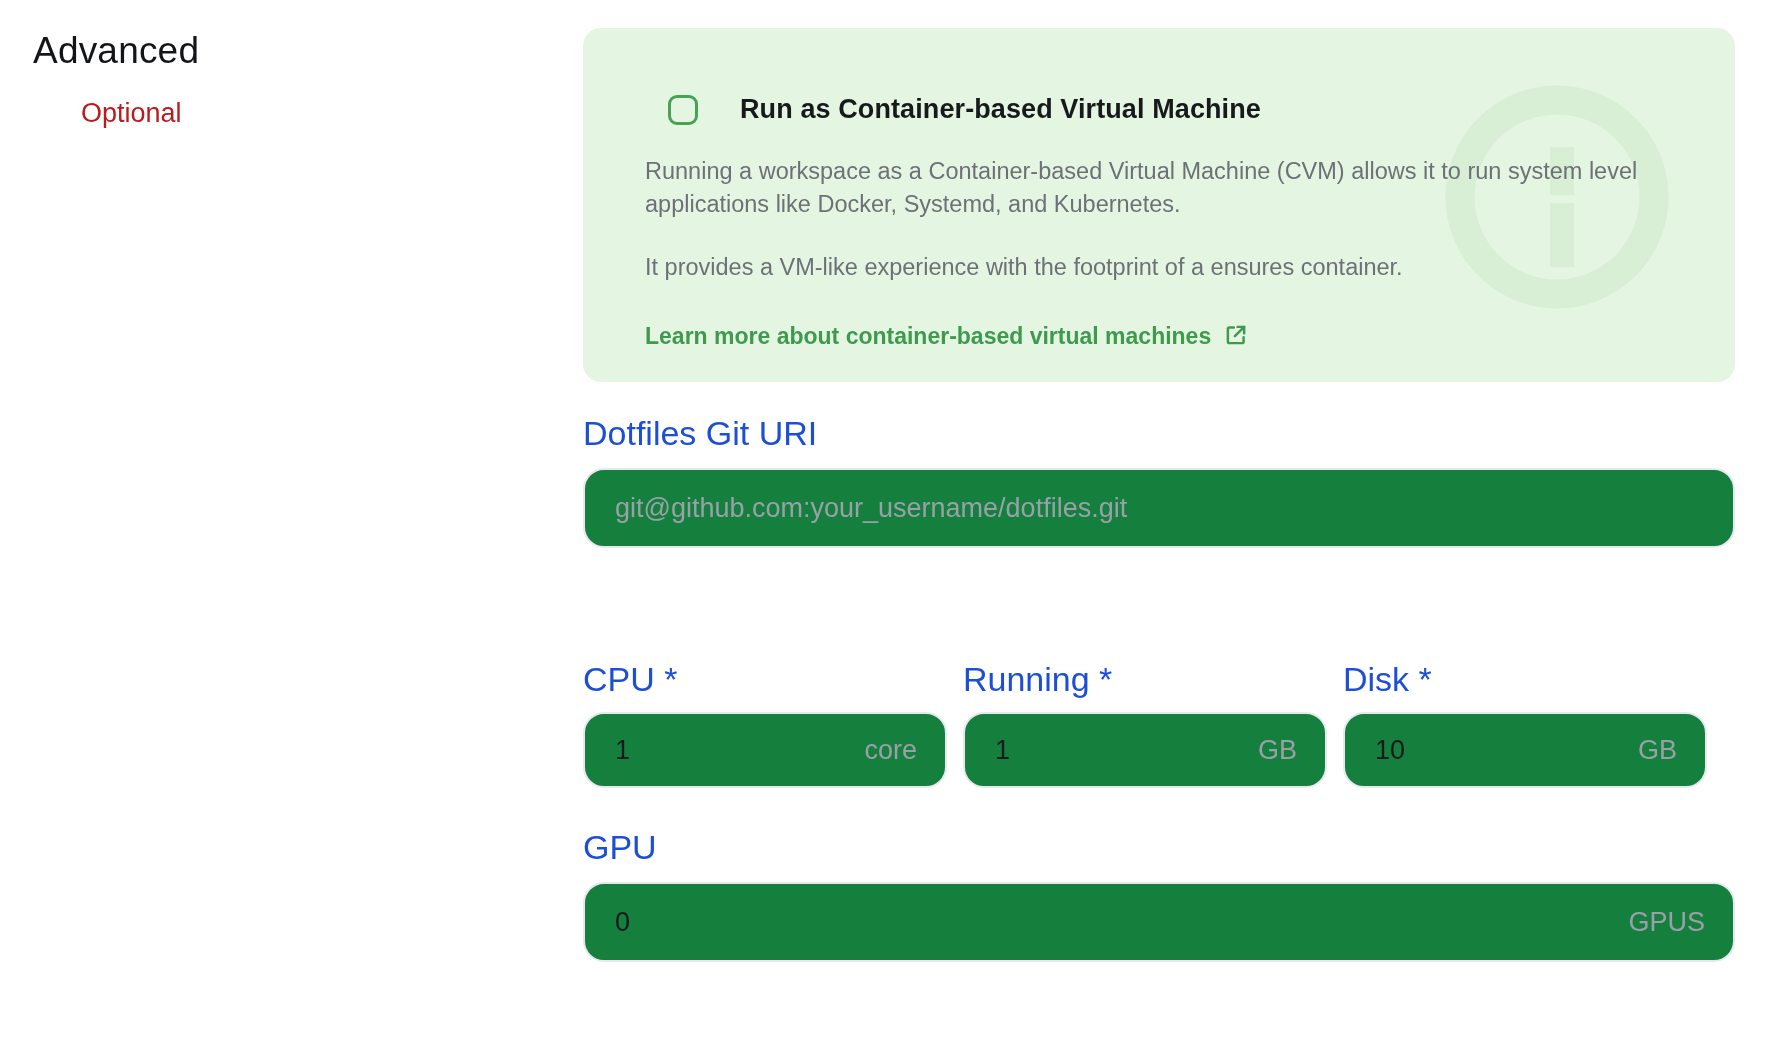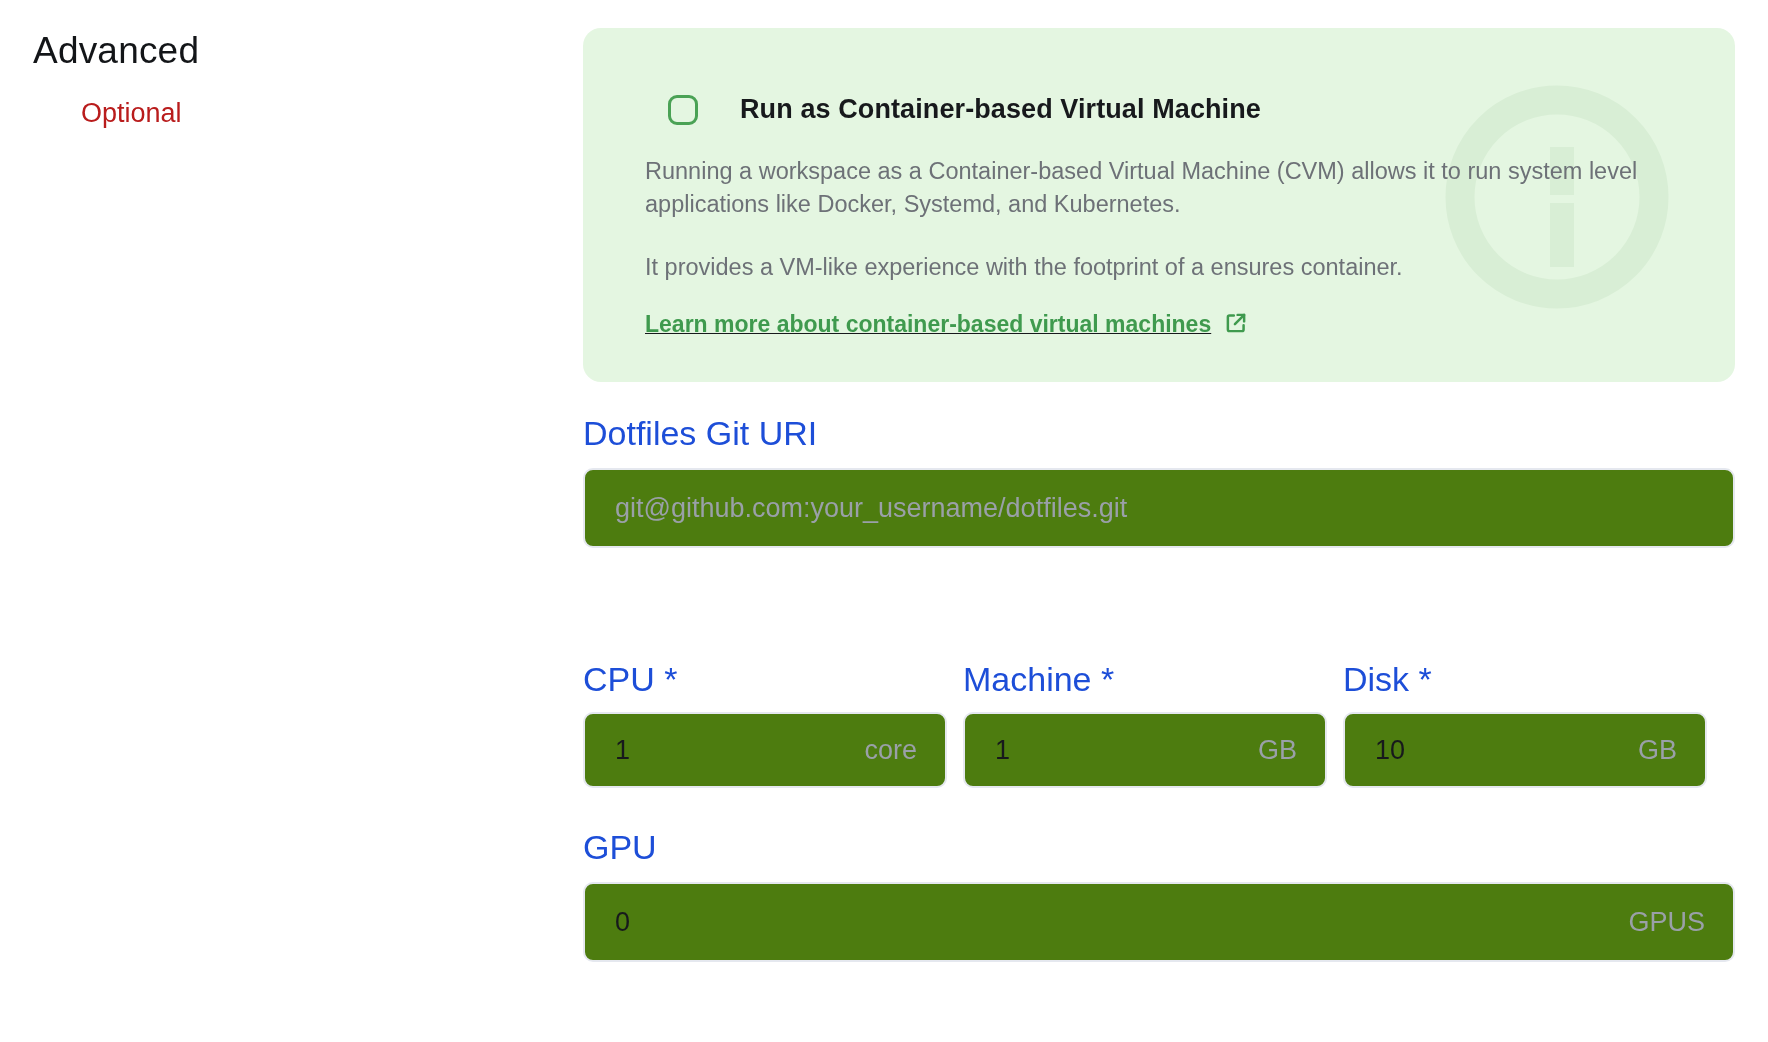--- a/index.html
+++ b/index.html
@@ -17,29 +17,29 @@
   .right-col { width: 1152px; flex: 0 0 1152px; }
 
   
   .banner { position: relative; margin-top: 28px; width: 1152px; height: 354px; background: #e4f6e1; border-radius: 18px; padding: 66px 40px 0 62px; overflow: hidden; }
   .banner-watermark { position: absolute; left: 824px; top: 19px; width: 300px; height: 300px; pointer-events: none; }
   .banner-head { position: relative; display: flex; align-items: center; gap: 42px; padding-left: 23px; }
   .cvm-checkbox { width: 30px; height: 30px; border: 3.5px solid #4aa255; border-radius: 9px; background: transparent; flex: 0 0 30px; cursor: pointer; }
   .banner-title { font-size: 27px; font-weight: 700; color: #17191c; letter-spacing: 0.1px; }
   .banner-p { position: relative; margin-top: 30px; font-size: 23.5px; line-height: 33px; color: #6d7177; max-width: 1020px; }
   .banner-p2 { margin-top: 30px; }
-  .banner-link-row { position: relative; margin-top: 26px; text-decoration: underline; }
+  .banner-link-row { position: relative; margin-top: 38px; }
   .green-link { font-size: 23px; font-weight: 700; color: #3f9a4e; text-decoration: none; cursor: pointer; }
   .ext-icon { display: inline-block; vertical-align: -4px; margin-left: 12px; }
 
   
   .field-label { font-size: 34px; color: #1d4ed8; }
   .dotfiles-label { margin-top: 32px; }
   .text-field { position: relative; margin-top: 15px; }
-  .text-field input { width: 100%; height: 80px; border: 2px solid #e5e8ef; border-radius: 10px; background: #4d7c0f; font-family: "Liberation Sans", sans-serif; font-size: 27px; color: #17191c; padding: 0 150px 0 30px; outline: none; }
+  .text-field input { width: 100%; height: 80px; border: 2px solid #e5e8ef; border-radius: 21px; background: #15803d; font-family: "Liberation Sans", sans-serif; font-size: 27px; color: #17191c; padding: 0 150px 0 30px; outline: none; }
   .text-field input::placeholder { color: #9aa0a8; opacity: 1; }
   .unit { position: absolute; right: 30px; top: 50%; transform: translateY(-50%); font-size: 27px; color: #9aa0a8; pointer-events: none; }
   .helper { margin-top: 18px; font-size: 23px; line-height: 33px; color: #75797f; max-width: 1020px; }
   .helper .green-link { font-size: 23px; }
 
   
   .res-row { display: flex; gap: 16px; margin-top: 112px; }
   .res-col { width: 364px; flex: 0 0 364px; }
   .res-col .text-field { margin-top: 13px; }
   .res-col .text-field input { height: 76px; padding-right: 110px; }
@@ -90,21 +90,21 @@
 
     <div class="res-row">
       <div class="res-col">
         <div class="field-label">CPU *</div>
         <div class="text-field">
           <input type="text" value="1" style="">
           <span class="unit">core</span>
         </div>
       </div>
       <div class="res-col">
-        <div class="field-label">Machine *</div>
+        <div class="field-label">Running *</div>
         <div class="text-field">
           <input type="text" value="1" style="">
           <span class="unit">GB</span>
         </div>
       </div>
       <div class="res-col">
         <div class="field-label">Disk *</div>
         <div class="text-field">
           <input type="text" value="10" style="">
           <span class="unit">GB</span>

